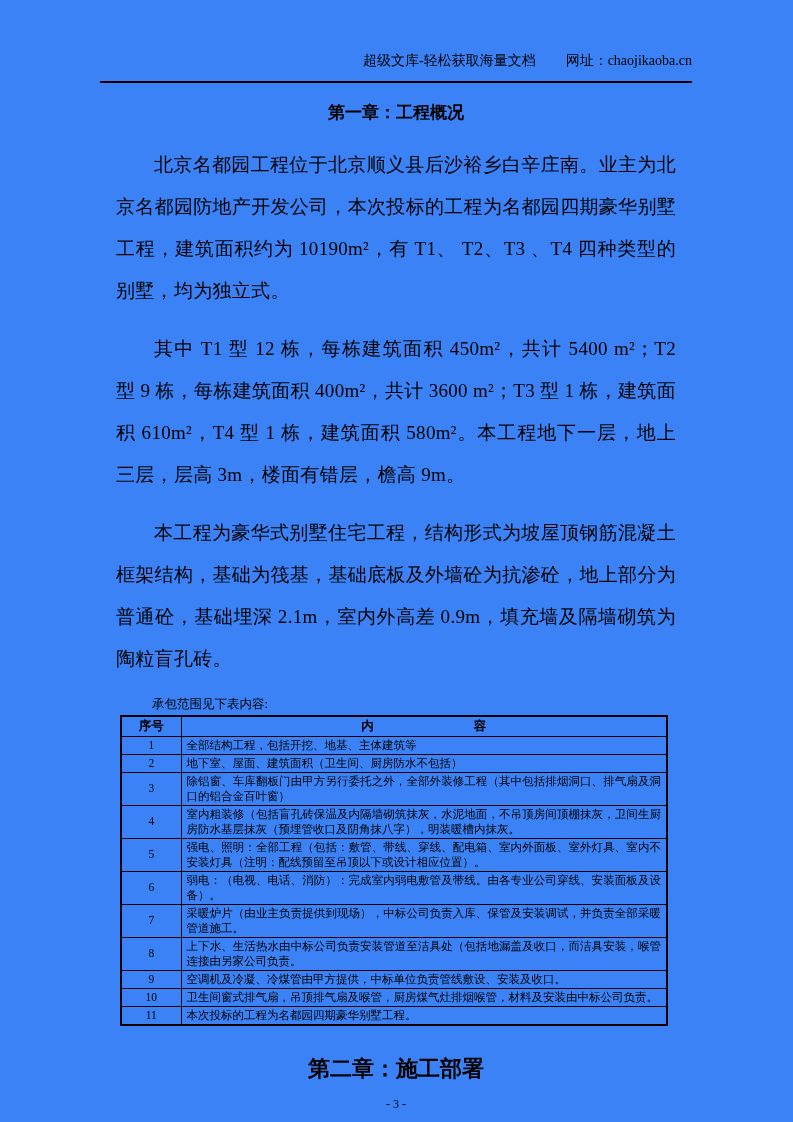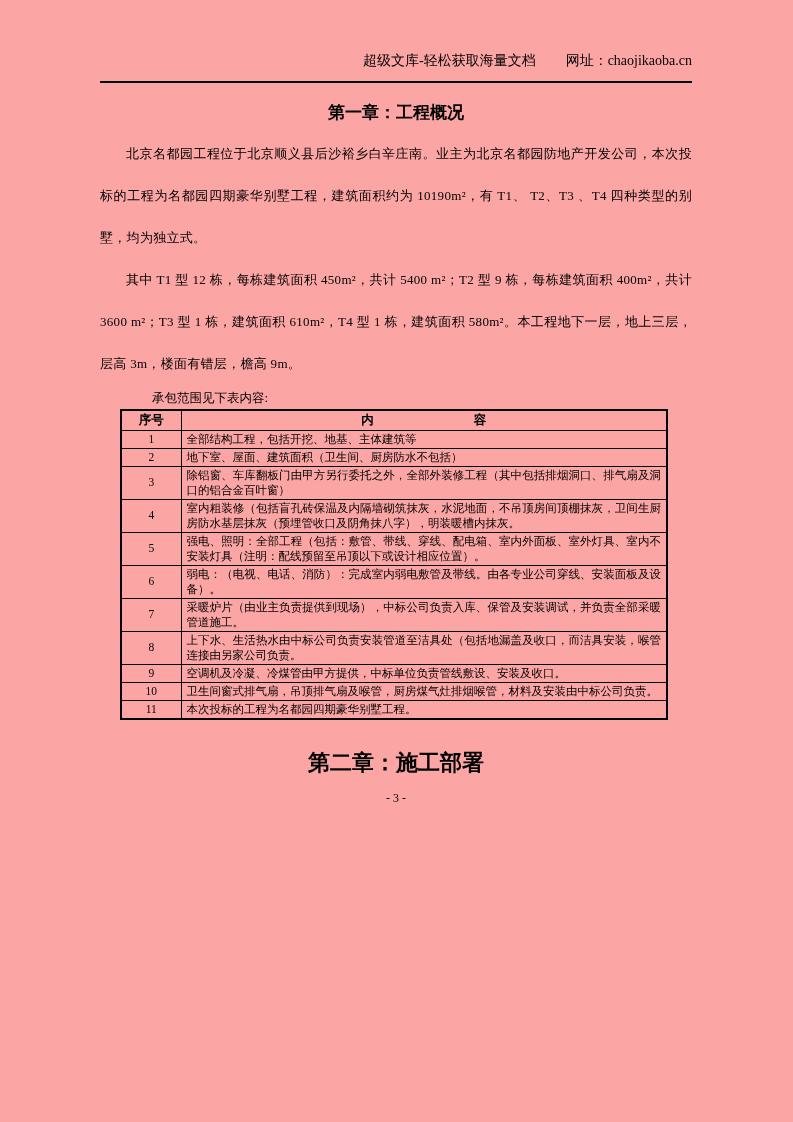--- a/index.html
+++ b/index.html
@@ -1,36 +1,36 @@
 <!DOCTYPE html>
 <html><head>
 <meta charset="utf-8">
 <style>
   * { box-sizing: border-box; }
   html, body { margin: 0; padding: 0; background: #888; }
   .page {
     width: 793px; height: 1122px;
-    background: #fca5a5; color: #000;
+    background: #3b82f6; color: #000;
     margin: 0 auto;
     padding: 52px 101px 0 100px;
     font-family: "Liberation Serif", "DejaVu Serif", serif;
     overflow: hidden;
   }
   .doc-header {
     display: flex; justify-content: flex-end; align-items: baseline;
     gap: 30px; font-size: 14px; line-height: 18px;
   }
   .header-rule { border: 0; border-top: 2px solid #000; margin: 11px 0 0 0; }
   .chapter-title {
     margin: 15px 0 0 0; text-align: center;
     font-size: 17px; font-weight: bold; line-height: 30px;
   }
   .body-text { margin-top: 5px; }
   .body-text p {
-    margin: 0; font-size: 13px; line-height: 42px;
+    margin: 16px; font-size: 19px; line-height: 42px;
     text-indent: 2em; text-align: justify;
     letter-spacing: 0.3px;
   }
   .table-intro {
     font-size: 12.5px; line-height: 16px;
     margin: 5px 0 3px 52px;
   }
   table.scope-table {
     border-collapse: collapse; table-layout: fixed;
     width: 548px; margin-left: 20px;
@@ -62,20 +62,21 @@
     <span>超级文库-轻松获取海量文档</span>
     <span>网址：chaojikaoba.cn</span>
   </div>
   <hr class="header-rule">
 
   <h1 class="chapter-title">第一章：工程概况</h1>
 
   <div class="body-text">
     <p>北京名都园工程位于北京顺义县后沙裕乡白辛庄南。业主为北京名都园防地产开发公司，本次投标的工程为名都园四期豪华别墅工程，建筑面积约为 10190m²，有 T1、 T2、T3 、T4 四种类型的别墅，均为独立式。</p>
     <p>其中 T1 型 12 栋，每栋建筑面积 450m²，共计 5400 m²；T2 型 9 栋，每栋建筑面积 400m²，共计 3600 m²；T3 型 1 栋，建筑面积 610m²，T4 型 1 栋，建筑面积 580m²。本工程地下一层，地上三层，层高 3m，楼面有错层，檐高 9m。</p>
+    <p>本工程为豪华式别墅住宅工程，结构形式为坡屋顶钢筋混凝土框架结构，基础为筏基，基础底板及外墙砼为抗渗砼，地上部分为普通砼，基础埋深 2.1m，室内外高差 0.9m，填充墙及隔墙砌筑为陶粒盲孔砖。</p>
   </div>
 
   <div class="table-intro">承包范围见下表内容:</div>
 
   <table class="scope-table">
     <thead>
       <tr>
         <th class="c-no">序号</th>
         <th class="c-content">内　　　　　　　　容</th>
       </tr>

